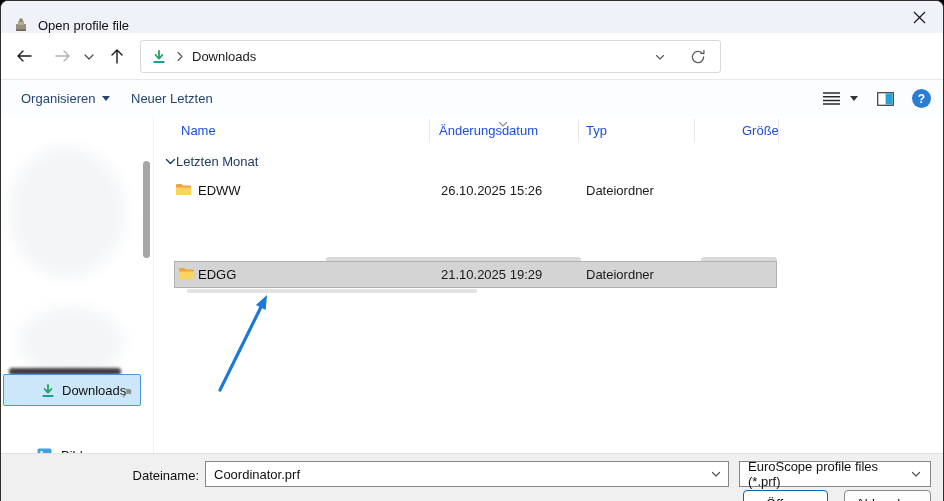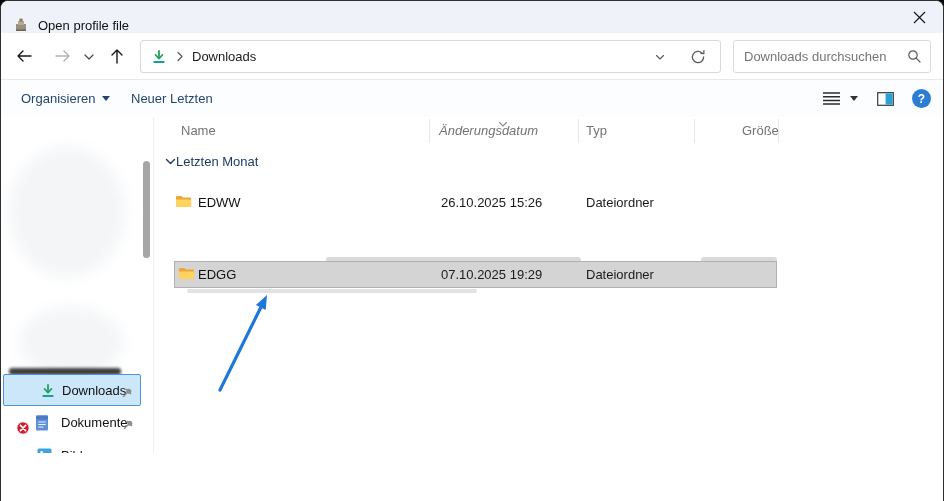--- a/index.html
+++ b/index.html
@@ -42,21 +42,21 @@
   .smear{position:absolute;left:8px;top:251px;width:112px;height:7px;background:#151515;
          opacity:.82;border-radius:3px;filter:blur(1.5px);}
   .side-item{position:absolute;left:2px;width:138px;height:32px;}
   .side-item .lbl{position:absolute;left:58px;top:8px;font-size:13px;color:#111;}
   .side-item .pin{position:absolute;right:7px;top:10px;}
   .side-sel{background:#cbe7f9;border:1px solid #4c94d6;border-radius:2px;}
   .badge{position:absolute;left:13px;top:13px;}
   .scroll-thumb{position:absolute;left:142px;top:44px;width:7px;height:97px;background:#a6a6a6;border-radius:4px;}
   .pane-sep{position:absolute;left:152px;top:0;bottom:0;width:1px;background:#efefef;}
   
-  .col-h{position:absolute;top:6px;font-size:13px;color:#737373;cursor:default;}
+  .col-h{position:absolute;top:6px;font-size:13px;color:#1d4ed8;cursor:default;}
   .col-sep{position:absolute;top:2px;height:24px;width:1px;background:#e8e8e8;}
   .sort-ind{position:absolute;left:497px;top:-3px;}
   .group-h{position:absolute;left:164px;top:37px;display:flex;align-items:center;
            font-size:13px;color:#1e3c64;}
   .file-row{position:absolute;left:0;right:0;height:26px;}
   .f-icon{position:absolute;left:174px;top:4px;}
   .f-name{position:absolute;left:197px;top:5px;font-size:13px;color:#111;}
   .f-date{position:absolute;left:440px;top:5px;font-size:13px;color:#1a1a1a;}
   .f-type{position:absolute;left:585px;top:5px;font-size:13px;color:#1a1a1a;}
   .f-size{position:absolute;left:705px;top:5px;font-size:13px;color:#1a1a1a;}
@@ -144,29 +144,20 @@
         </svg>
       </span>
       <span style="display:flex;margin-right:4px;">
         <svg width="16" height="16" viewBox="0 0 16 16">
           <path d="M13.6 8 a5.6 5.6 0 1 1 -1.7 -4" stroke="#5a5a5a" stroke-width="1.3" fill="none" stroke-linecap="round"></path>
           <path d="M13.9 1.6 L13.9 4.6 L10.9 4.4" stroke="#5a5a5a" stroke-width="1.3" fill="none" stroke-linecap="round" stroke-linejoin="round"></path>
         </svg>
       </span>
     </div>
 
-    <div class="searchbox">
-      <input type="text" placeholder="Downloads durchsuchen" style="">
-      <span style="display:flex;">
-        <svg width="15" height="15" viewBox="0 0 15 15">
-          <circle cx="6" cy="6" r="4.2" stroke="#5a5a5a" stroke-width="1.2" fill="none"></circle>
-          <path d="M9.2 9.2 L13 13" stroke="#5a5a5a" stroke-width="1.2" stroke-linecap="round"></path>
-        </svg>
-      </span>
-    </div>
   </div>
 
   <div class="cmdbar">
     <div class="cmd-item" style="left:20px;">
       <span>Organisieren</span>
       <span class="caret-down"></span>
     </div>
     <div class="cmd-item" style="left:130px;">
       <span>Neuer Letzten</span>
     </div>
@@ -207,43 +198,20 @@
       <span class="lbl">Downloads</span>
       <span class="pin">
         <svg width="12" height="12" viewBox="0 0 12 12">
           <line x1="2" y1="10" x2="6.6" y2="5.4" stroke="#8f8f8f" stroke-width="1.3"></line>
           <circle cx="7.8" cy="4.2" r="2.5" fill="#8f8f8f"></circle>
           <line x1="5" y1="2" x2="10" y2="7" stroke="#8f8f8f" stroke-width="1.6"></line>
         </svg>
       </span>
     </div>
 
-    <div class="side-item" style="top:291px;height:31px;">
-      <span class="badge">
-        <svg width="14" height="14" viewBox="0 0 14 14">
-          <circle cx="7" cy="7" r="6.2" fill="#ce1f2f" stroke="#fff" stroke-width="1"></circle>
-          <path d="M4.4 4.4 L9.6 9.6 M9.6 4.4 L4.4 9.6" stroke="#fff" stroke-width="1.5" stroke-linecap="round"></path>
-        </svg>
-      </span>
-      <span style="position:absolute;left:32px;top:7px;display:flex;">
-        <svg width="14" height="16" viewBox="0 0 14 16">
-          <rect x="1" y="0.5" width="12" height="15" rx="1" fill="#5f8fd6"></rect>
-          <rect x="1" y="0.5" width="12" height="4" rx="1" fill="#4a7cc4"></rect>
-          <path d="M3.2 7 H10.8 M3.2 9.5 H10.8 M3.2 12 H8.5" stroke="#e8f0fb" stroke-width="1.1"></path>
-        </svg>
-      </span>
-      <span class="lbl" style="top:7px;">Dokumente</span>
-      <span class="pin" style="top:9px;">
-        <svg width="12" height="12" viewBox="0 0 12 12">
-          <line x1="2" y1="10" x2="6.6" y2="5.4" stroke="#8f8f8f" stroke-width="1.3"></line>
-          <circle cx="7.8" cy="4.2" r="2.5" fill="#8f8f8f"></circle>
-          <line x1="5" y1="2" x2="10" y2="7" stroke="#8f8f8f" stroke-width="1.6"></line>
-        </svg>
-      </span>
-    </div>
 
     <div class="side-item" style="top:325px;height:30px;">
       <span style="position:absolute;left:34px;top:6px;display:flex;">
         <svg width="15" height="13" viewBox="0 0 15 13">
           <rect x="0.5" y="0.5" width="14" height="12" rx="1.5" fill="#3fa1e0"></rect>
           <circle cx="4.6" cy="4.2" r="1.5" fill="#d9f0fc"></circle>
           <path d="M2 11 L6 6.5 L9 9.5 L11.5 7 L14 10" stroke="#d9f0fc" stroke-width="1.2" fill="none"></path>
         </svg>
       </span>
       <span class="lbl" style="top:6px;">Bilder</span>
@@ -253,21 +221,21 @@
           <circle cx="7.8" cy="4.2" r="2.5" fill="#8f8f8f"></circle>
           <line x1="5" y1="2" x2="10" y2="7" stroke="#8f8f8f" stroke-width="1.6"></line>
         </svg>
       </span>
     </div>
 
     <div class="scroll-thumb"></div>
     <div class="pane-sep"></div>
 
     <span class="col-h" style="left:180px;">Name</span>
-    <span class="col-h" style="left:438px;font-style:italic;">Änderungsdatum</span>
+    <span class="col-h" style="left:438px;">Änderungsdatum</span>
     <span class="col-h" style="left:585px;">Typ</span>
     <span class="col-h" style="left:705px;margin-left:36px;">Größe</span>
     <span class="sort-ind">
       <svg width="10" height="7" viewBox="0 0 10 7">
         <path d="M1.5 1.5 L5 5 L8.5 1.5" stroke="#8a8a8a" stroke-width="1.1" fill="none" stroke-linecap="round"></path>
       </svg>
     </span>
     <div class="col-sep" style="left:428px;"></div>
     <div class="col-sep" style="left:577px;"></div>
     <div class="col-sep" style="left:693px;"></div>
@@ -275,21 +243,21 @@
 
     <div class="group-h">
       <span style="display:flex;">
         <svg width="11" height="11" viewBox="0 0 11 11">
           <path d="M1.5 3.5 L5.5 7.5 L9.5 3.5" stroke="#1e3c64" stroke-width="1.4" fill="none" stroke-linecap="round" stroke-linejoin="round"></path>
         </svg>
       </span>
       <span>Letzten Monat</span>
     </div>
 
-    <div class="file-row" style="top:73px;">
+    <div class="file-row" style="top:61px;">
       <span class="f-icon">
         <svg width="17" height="14" viewBox="0 0 17 14">
           <path d="M1 3.2 C1 2.5 1.5 2 2.2 2 H6.3 L7.9 3.6 H14.9 C15.6 3.6 16.1 4.1 16.1 4.8 V11.8 C16.1 12.5 15.6 13 14.9 13 H2.2 C1.5 13 1 12.5 1 11.8 Z" fill="#eba73e"></path>
           <path d="M1 5.4 H16.1 V11.8 C16.1 12.5 15.6 13 14.9 13 H2.2 C1.5 13 1 12.5 1 11.8 Z" fill="#ffd45e"></path>
         </svg>
       </span>
       <span class="f-name">EDWW</span>
       <span class="f-date">26.10.2025 15:26</span>
       <span class="f-type">Dateiordner</span>
       <span class="f-size"></span>
@@ -301,25 +269,49 @@
 
     <div class="sel-bg"></div>
     <div class="file-row" style="top:145px;">
       <span class="f-icon" style="left:177px;">
         <svg width="17" height="14" viewBox="0 0 17 14">
           <path d="M1 3.2 C1 2.5 1.5 2 2.2 2 H6.3 L7.9 3.6 H14.9 C15.6 3.6 16.1 4.1 16.1 4.8 V11.8 C16.1 12.5 15.6 13 14.9 13 H2.2 C1.5 13 1 12.5 1 11.8 Z" fill="#eba73e"></path>
           <path d="M1 5.4 H16.1 V11.8 C16.1 12.5 15.6 13 14.9 13 H2.2 C1.5 13 1 12.5 1 11.8 Z" fill="#ffd45e"></path>
         </svg>
       </span>
       <span class="f-name">EDGG</span>
-      <span class="f-date">07.10.2025 19:29</span>
+      <span class="f-date">21.10.2025 19:29</span>
       <span class="f-type">Dateiordner</span>
       <span class="f-size"></span>
     </div>
 
     <svg class="arrow-overlay" width="944" height="336" viewBox="0 0 944 336">
       <line x1="219" y1="273" x2="260.5" y2="189" stroke="#1e78d7" stroke-width="3.2" stroke-linecap="round"></line>
       <polygon points="266,178 264.7,192.9 254.9,188.1" fill="#1e78d7"></polygon>
     </svg>
   </div>
 
+  <div class="footer">
+    <span class="fn-label">Dateiname:</span>
+
+    <div class="fn-input-wrap">
+      <input type="text" value="Coordinator.prf" style="">
+      <span style="display:flex;">
+        <svg width="12" height="12" viewBox="0 0 12 12">
+          <path d="M2.5 4.5 L6 8 L9.5 4.5" stroke="#555" stroke-width="1.2" fill="none" stroke-linecap="round" stroke-linejoin="round"></path>
+        </svg>
+      </span>
+    </div>
+
+    <div class="ft-combo">
+      <span class="txt">EuroScope profile files (*.prf)</span>
+      <span style="display:flex;">
+        <svg width="12" height="12" viewBox="0 0 12 12">
+          <path d="M2.5 4.5 L6 8 L9.5 4.5" stroke="#555" stroke-width="1.2" fill="none" stroke-linecap="round" stroke-linejoin="round"></path>
+        </svg>
+      </span>
+    </div>
+
+    <button class="btn btn-open">Öffnen</button>
+    <button class="btn btn-cancel">Abbrechen</button>
+  </div>
 
 </div>
 
 </body></html>

